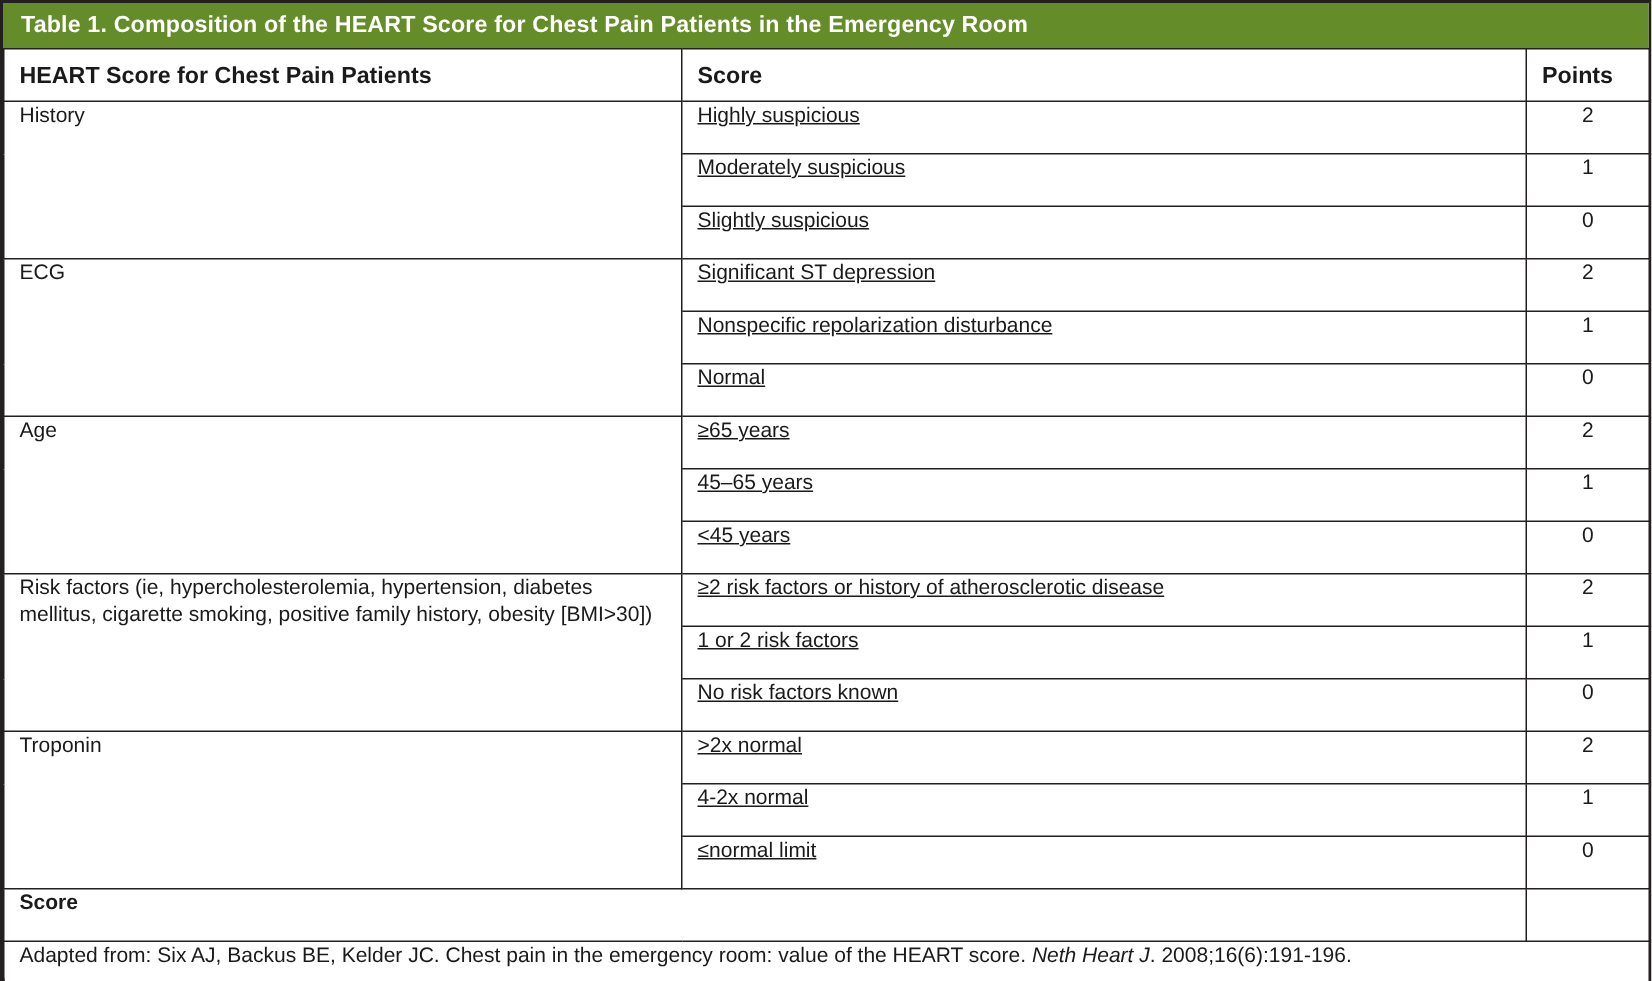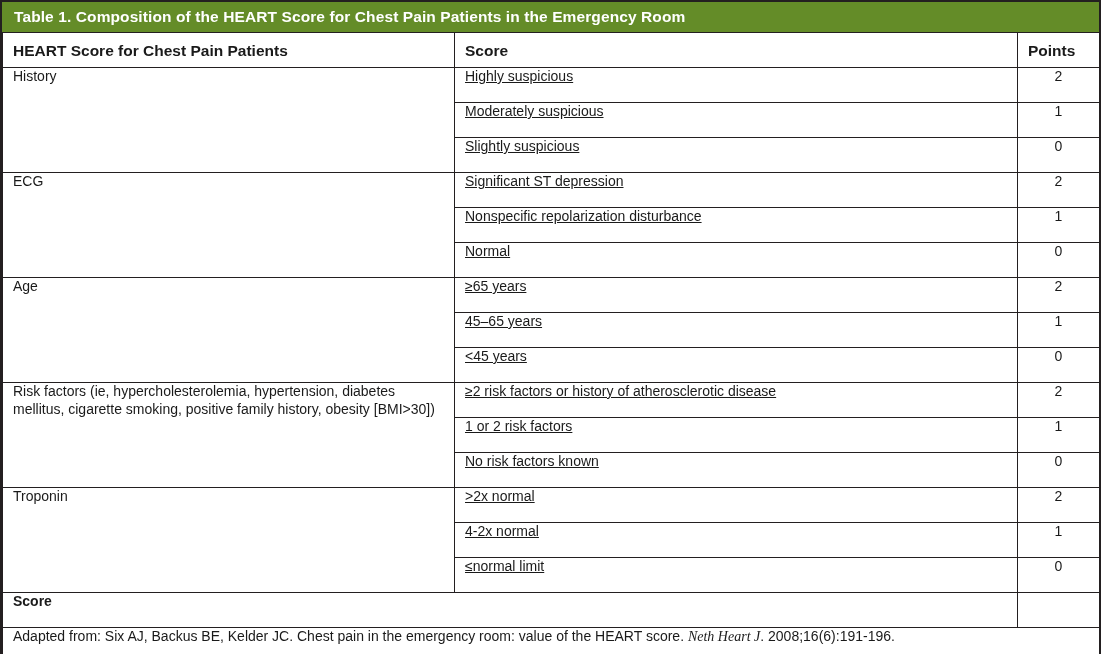--- a/index.html
+++ b/index.html
@@ -90,21 +90,21 @@
   td.total-points-cell {
     height: 34px;
   }
   td.footnote-cell {
     font-size: 12.5px;
     height: 36px;
     vertical-align: middle;
     padding: 0 10px;
     line-height: 1.2;
   }
-  .ital { font-style: italic; font-family: Liberation Serif, serif; }
+  .ital { font-style: italic; }
 </style>
 </head>
 <body>
 
 <div class="table-wrap">
 
   <div class="caption-bar">Table 1. Composition of the HEART Score for Chest Pain Patients in the Emergency Room</div>
 
   <table class="heart">
     <colgroup>

